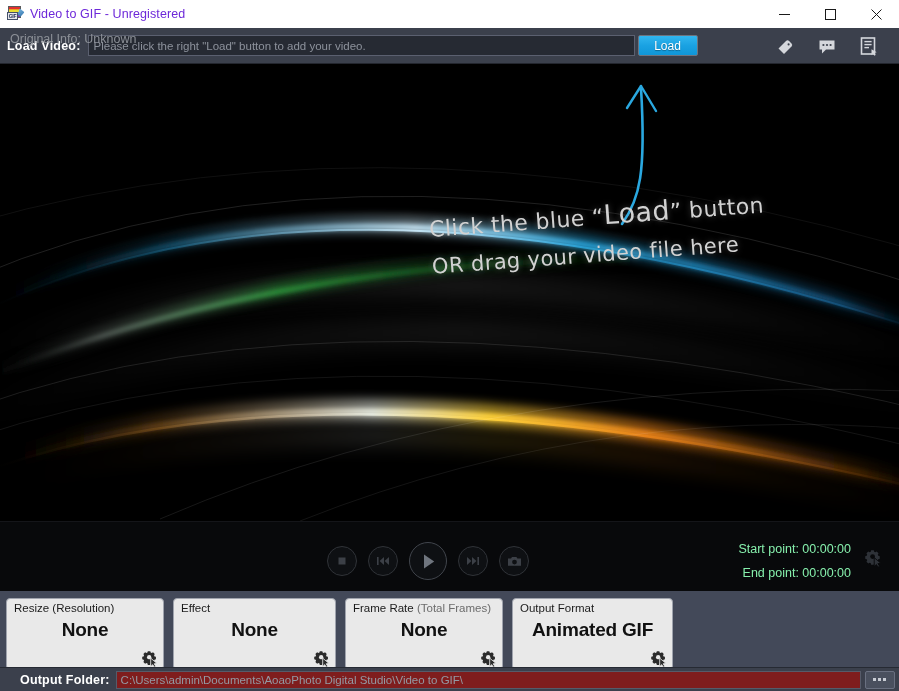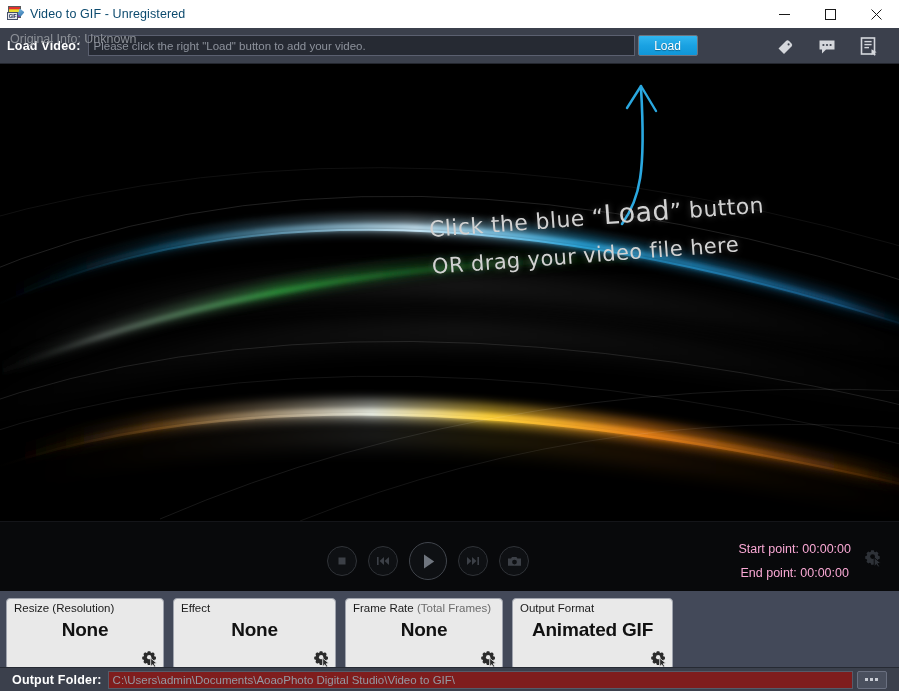--- a/index.html
+++ b/index.html
@@ -55,21 +55,21 @@
     letter-spacing: -0.3px;
   }
   .app-icon .pen {
     position: absolute; right: -1px; top: 3px;
     width: 6px; height: 8px;
     background: linear-gradient(135deg, #7bb7e0, #2a6ea8);
     transform: rotate(20deg);
     clip-path: polygon(0 0, 100% 25%, 60% 100%, 0 70%);
   }
   .title-text {
-    font-size: 12.5px; color: #0c4a6e;
+    font-size: 12.5px; color: #6d28d9;
     letter-spacing: 0.1px;
     white-space: nowrap;
   }
   .win-controls {
     margin-left: auto; display: flex; height: 28px;
   }
   .win-btn {
     width: 46px; height: 28px;
     display: flex; align-items: center; justify-content: center;
     color: #1a1a1a;
@@ -172,22 +172,22 @@
     color: #3c4047;
     box-sizing: border-box;
   }
   .tbtn.sm { width: 30px; height: 30px; }
   .tbtn.lg { width: 38px; height: 38px; color: #6f757e; border-color: #41454c; }
   .points {
     position: absolute; right: 48px; top: 537px;
     text-align: right;
   }
   .point-line {
-    font-size: 12.5px; color: #f9a8d4;
-    white-space: nowrap; line-height: 24px; text-align: center;
+    font-size: 12.5px; color: #86efac;
+    white-space: nowrap; line-height: 24px;
   }
   .points-gear {
     position: absolute; right: 16px; top: 549px;
     width: 18px; height: 18px; color: #2e3238;
   }
 
   
   .settings-row {
     position: absolute; left: 0; top: 591px;
     width: 899px; height: 76px;
@@ -228,21 +228,21 @@
   
   .footer {
     position: absolute; left: 0; top: 667px;
     width: 899px; height: 24px;
     background: #3b404c;
     border-top: 1px solid #262a33;
     display: flex; align-items: center;
     box-sizing: border-box;
   }
   .out-label {
-    margin-left: 12px;
+    margin-left: 20px;
     font-size: 12.5px; font-weight: bold; color: #ffffff;
     white-space: nowrap; letter-spacing: 0.2px;
   }
   .out-input {
     margin-left: 6px;
     width: 745px; height: 18px;
     background: #7f1d1d;
     border: 1px solid #565b69;
     box-sizing: border-box;
     display: flex; align-items: center;

